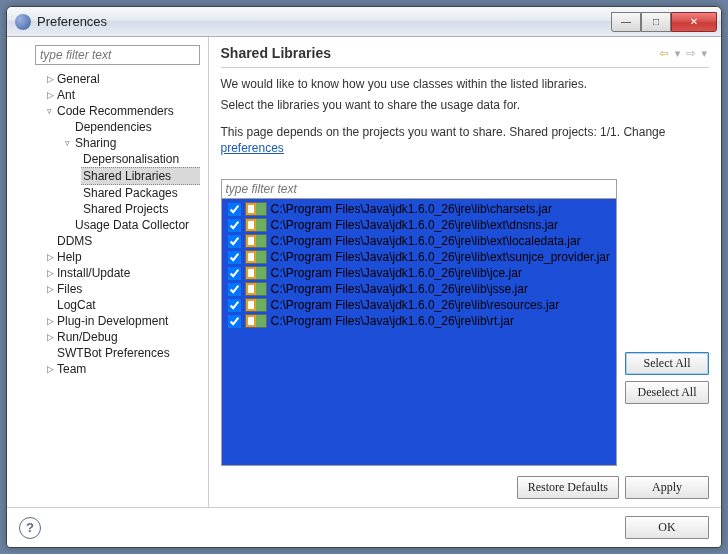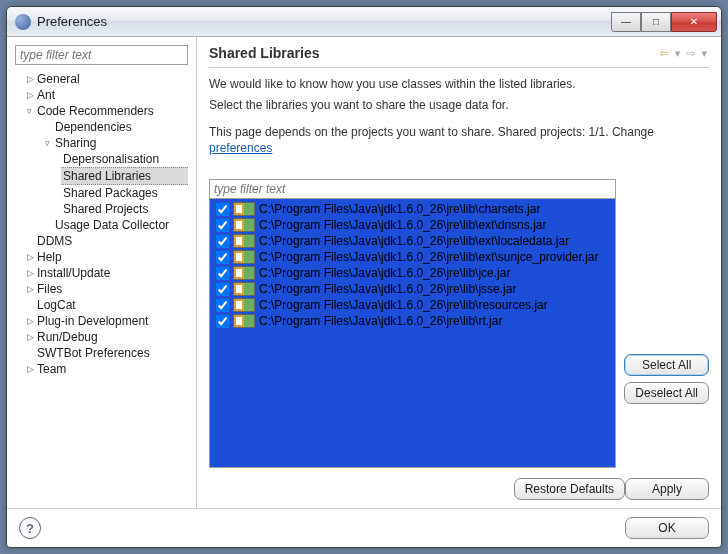--- a/index.html
+++ b/index.html
@@ -5,21 +5,21 @@
 * { box-sizing: border-box; margin: 0; padding: 0; font-family: "Segoe UI", Tahoma, sans-serif; font-size: 12px; }
 body { background: #6b82a0; padding: 6px; }
 .window { width: 716px; height: 542px; background: #fff; border: 1px solid #404040; border-radius: 6px 6px 4px 4px; box-shadow: 0 0 8px rgba(0,0,0,0.3); display: flex; flex-direction: column; overflow: hidden; }
 .titlebar { height: 30px; background: linear-gradient(to bottom, #f7f9fc 0%, #e5eaf1 45%, #d6dde8 50%, #e8edf4 100%); display: flex; align-items: center; padding: 0 2px 0 8px; border-bottom: 1px solid #b0b0b0; }
 .titlebar .app-icon { width: 16px; height: 16px; margin-right: 6px; border-radius: 50%; background: radial-gradient(circle at 30% 30%, #9ab4e0, #4060a0); }
 .titlebar .title { color: #222; font-size: 13px; flex: 1; }
 .win-buttons { display: flex; gap: 0; margin-right: 2px; }
 .win-btn { width: 30px; height: 20px; border: 1px solid #7a7a7a; background: linear-gradient(to bottom,#f7f7f7,#d9d9d9); display: flex; align-items: center; justify-content: center; font-size: 10px; color:#333; }
 .win-btn.min { border-radius: 0 0 0 3px; }
 .win-btn.close { width: 46px; background: linear-gradient(to bottom,#f08080,#d9534f 45%,#c93c37 55%,#d9534f); color:#fff; border-color:#8b2b2b; border-radius: 0 0 3px 0;}
-.content { flex: 1; display: flex; background: #fff; }
+.content { flex: 1; display: flex; background: #fff; padding-left: 20px; }
 .sidebar { width: 190px; border-right: 1px solid #ccc; padding: 8px; display: flex; flex-direction: column; }
 .filter-input { width: 100%; height: 20px; border: 1px solid #a0a0a0; padding: 2px 4px; color: #777; font-style: italic; margin-bottom: 6px; }
 .tree { flex:1; overflow: auto; font-size: 12px; color: #222; }
 .tree-item { padding: 1px 0 1px 4px; white-space: nowrap; cursor: default; display:flex; align-items:center; }
 .tree-item.level1 { padding-left: 12px; }
 .tree-item.level2 { padding-left: 30px; }
 .tree-item.level3 { padding-left: 48px; }
 .tree-item.selected { background: #d9d9d9; border-top:1px dotted #888; border-bottom:1px dotted #888; margin-left:46px; padding-left:2px; }
 .arrow { display:inline-block; width:8px; color:#666; margin-right:2px; font-size:9px; }
 .main { flex: 1; display: flex; flex-direction: column; padding: 8px 12px 0 12px; }
@@ -32,23 +32,23 @@
 .desc .link { color:#1a5ab8; text-decoration:underline; cursor:pointer; }
 .inner { flex:1; display:flex; gap:8px; }
 .list-area { flex:1; display:flex; flex-direction:column; }
 .list-filter { height:20px; border:1px solid #a0a0a0; padding:2px 4px; color:#777; font-style:italic; width:100%; }
 .list-box { flex:1; border:1px solid #a0a0a0; border-top:none; background:#1d4ed8; overflow:auto; padding:2px 0; }
 .list-row { display:flex; align-items:center; gap:4px; padding:1px 6px; white-space:nowrap; }
 .list-row input[type=checkbox]{ width:13px; height:13px; }
 .jar-icon { width:22px; height:14px; background: linear-gradient(to right,#e0a030 0 50%, #6bb060 50% 100%); border:1px solid #666; position:relative; }
 .jar-icon::before{ content:""; position:absolute; left:2px; top:2px; width:6px; height:8px; background:#fff; }
 .side-buttons { display:flex; flex-direction:column; gap:6px; justify-content:center; padding-top:110px; }
-.btn { min-width:84px; padding:3px 10px; background:linear-gradient(to bottom,#fdfdfd,#e5e5e5); border:1px solid #8a8a8a; border-radius:7px; color:#222; text-align:center; cursor:default; }
+.btn { min-width:84px; padding:3px 10px; background:linear-gradient(to bottom,#fdfdfd,#e5e5e5); border:1px solid #8a8a8a; border-radius:1px; color:#222; text-align:center; cursor:default;font-family:Liberation Serif, serif; }
 .btn.focus { border:1px solid #3c7fb1; box-shadow: inset 0 0 0 1px #a6d4f2; }
-.bottom-actions { display:flex; justify-content:flex-end; padding:10px 0 8px 0; border-top:none; }
+.bottom-actions { display:flex; justify-content:flex-end; gap:6px; padding:10px 0 8px 0; border-top:none; }
 .footer { border-top:1px solid #ccc; padding:8px 12px; display:flex; align-items:center; justify-content:space-between; }
 .help-icon { width:22px; height:22px; border:1.5px solid #606890; border-radius:50%; display:flex; align-items:center; justify-content:center; color:#606890; font-weight:bold; font-size:13px; }
 .footer-buttons { display:flex; gap:16px; }
 </style>
 </head>
 <body>
 
 <div class="window">
   <div class="titlebar">
     <div class="app-icon"></div>

